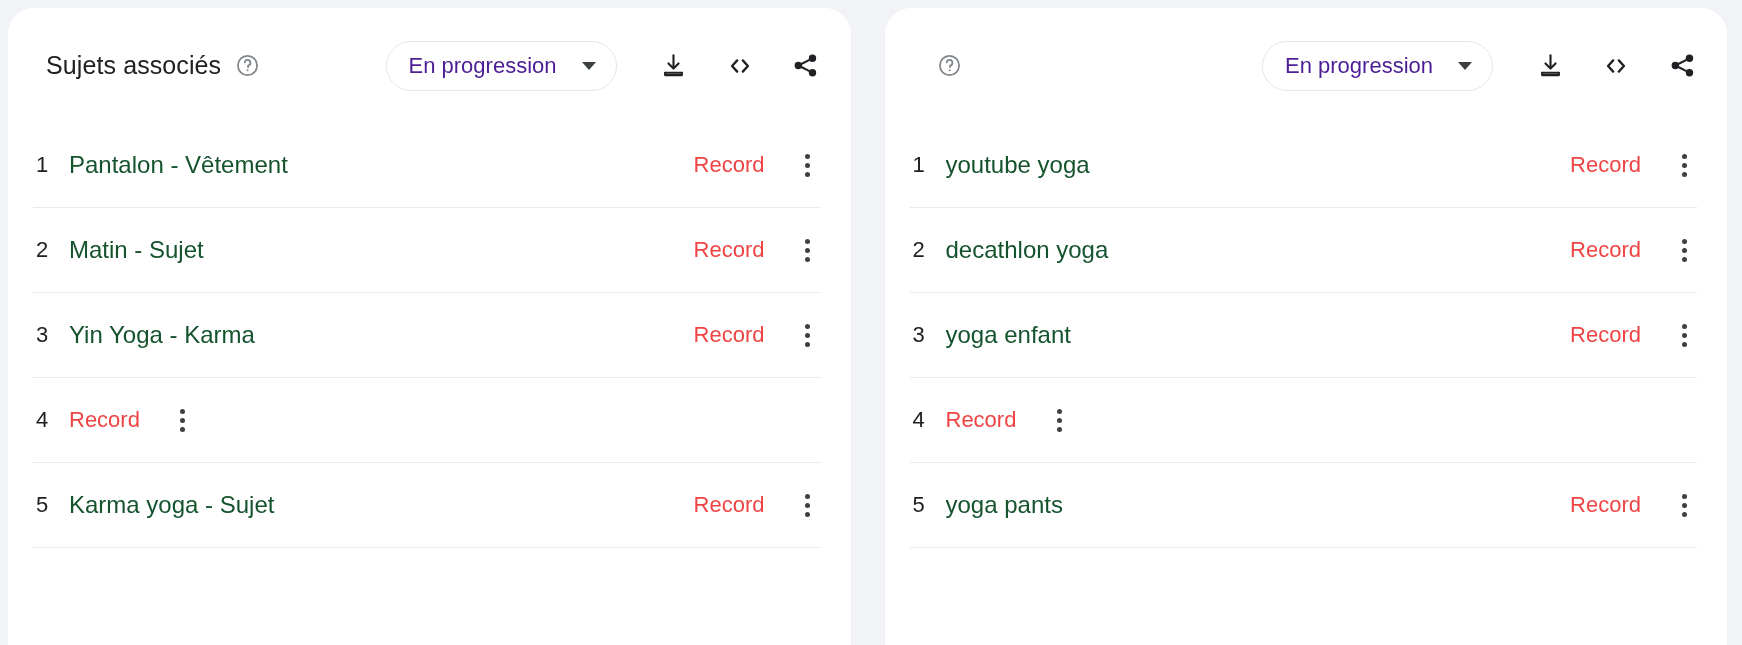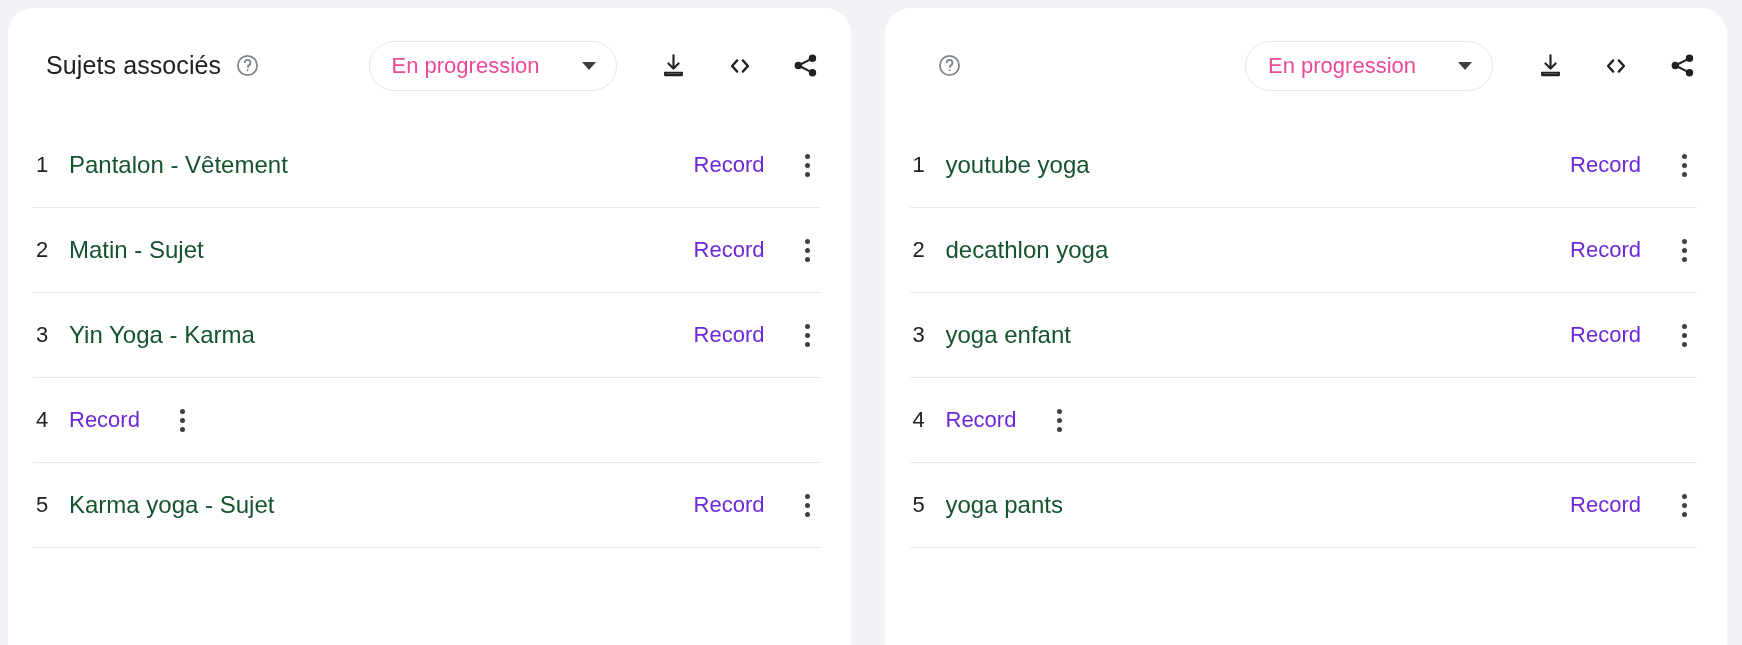--- a/index.html
+++ b/index.html
@@ -49,28 +49,28 @@
     flex: 0 0 auto;
     display: flex; align-items: center; justify-content: center;
   }
   .help-icon svg { display: block; }
 
   .header-spacer { flex: 1 1 auto; min-width: 12px; }
 
   .pill {
     display: inline-flex;
     align-items: center;
-    gap: 42px;
+    gap: 25px;
     height: 50px;
     padding: 0 20px 0 22px;
     border: 1px solid #e4e6e8;
     border-radius: 25px;
     background: #fff;
     font-size: 22px;
-    color: #ec4899;
+    color: #4c1d95;
     white-space: nowrap;
     cursor: pointer;
   }
   .caret {
     width: 0; height: 0;
     border-left: 7px solid transparent;
     border-right: 7px solid transparent;
     border-top: 8px solid #3c4043;
     flex: 0 0 auto;
   }
@@ -114,21 +114,21 @@
     min-width: 0;
     font-size: 24px;
     color: #14532d;
     white-space: nowrap;
     overflow: hidden;
     text-overflow: ellipsis;
   }
   .row-value {
     flex: 0 0 auto;
     font-size: 22px;
-    color: #6d28d9;
+    color: #ef4444;
     margin-right: 30px;
     white-space: nowrap;
   }
   .kebab {
     flex: 0 0 auto;
     width: 26px; height: 30px;
     display: flex; flex-direction: column;
     align-items: center; justify-content: center;
     gap: 4px;
     cursor: pointer;

